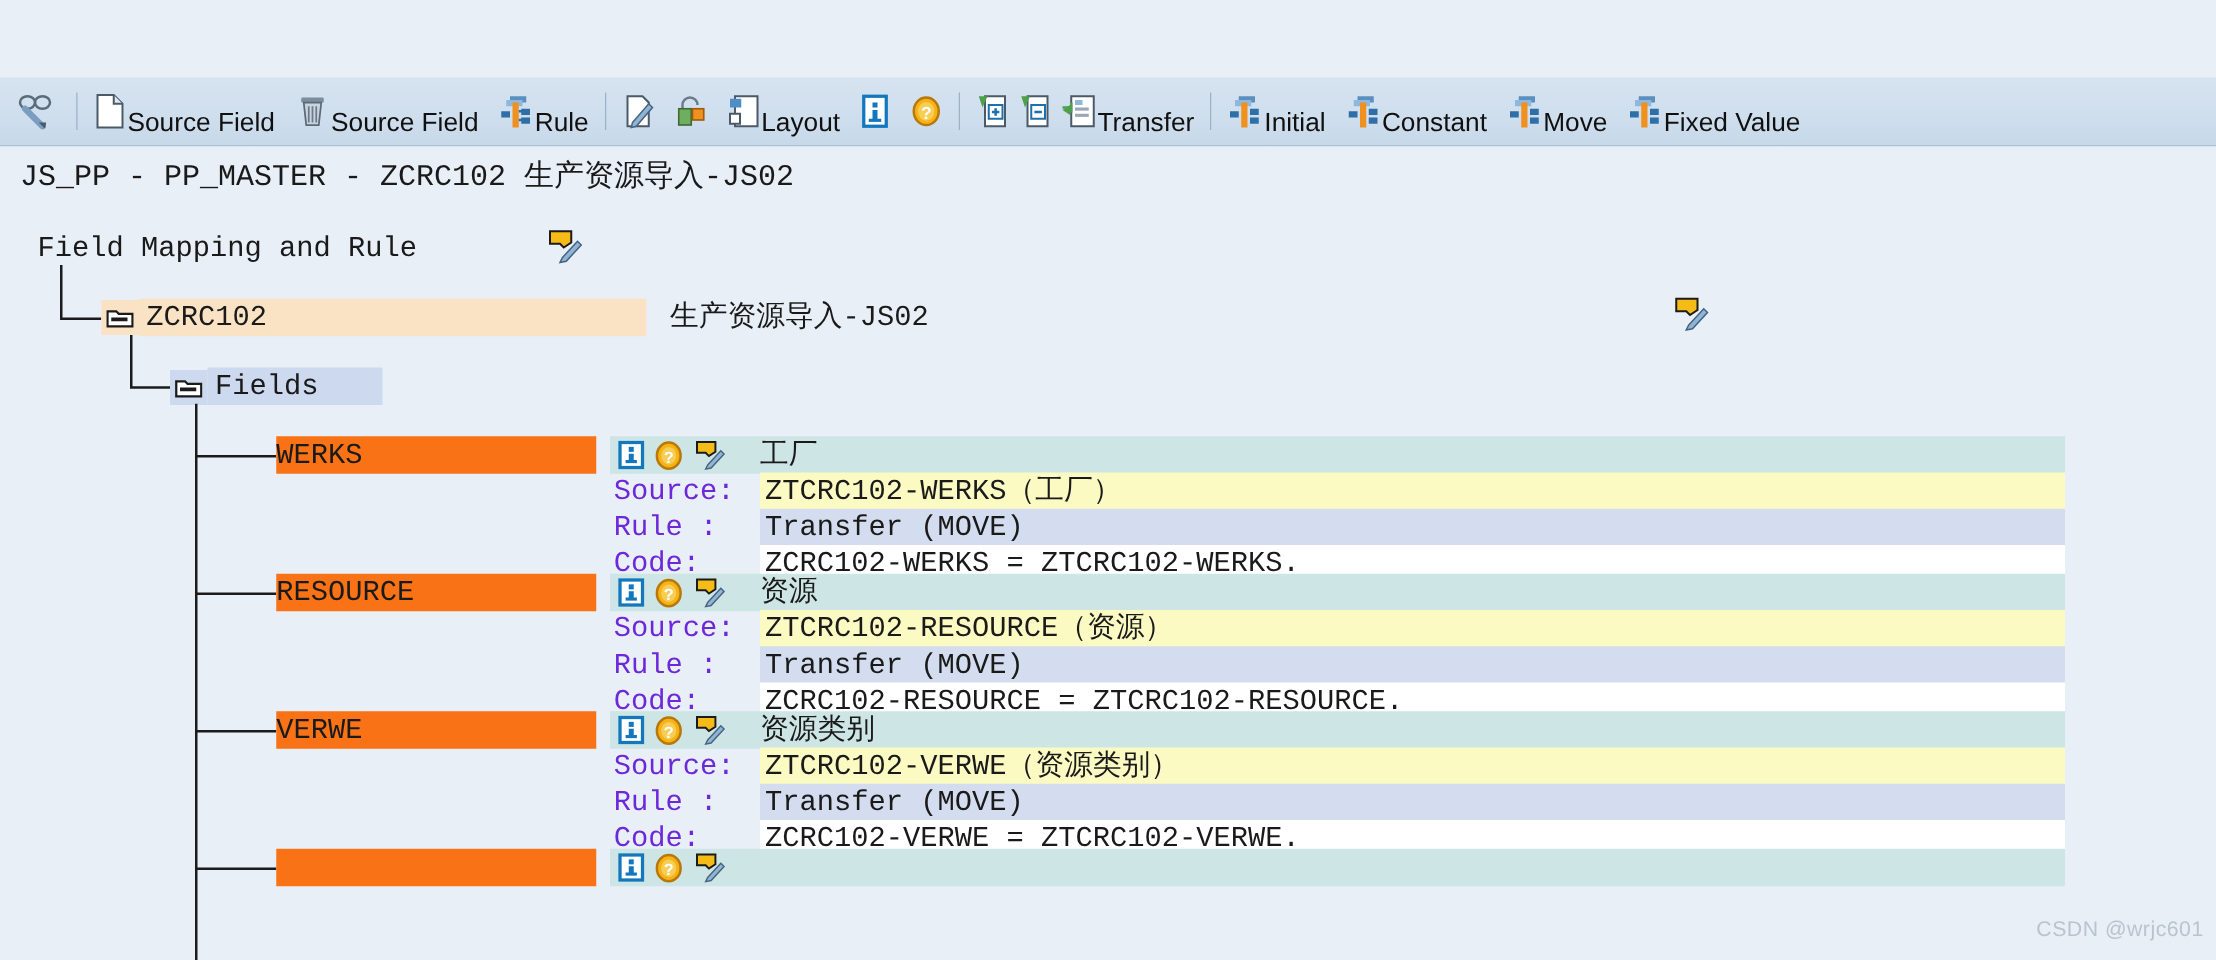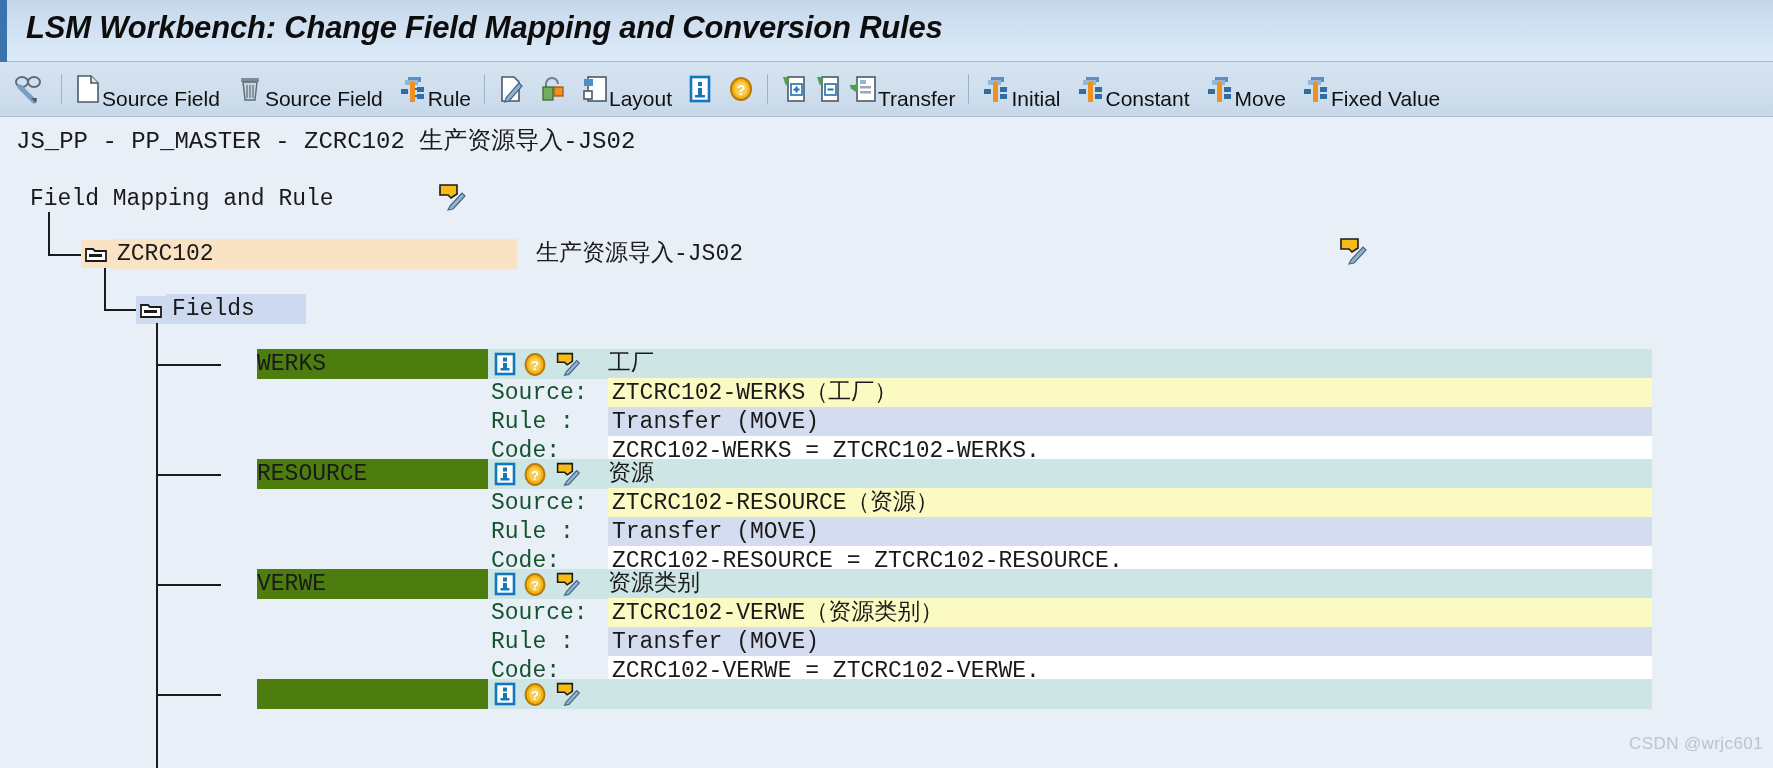--- a/index.html
+++ b/index.html
@@ -139,39 +139,38 @@
   .hl-orange { background: #fae2c4; }
   .hl-blue   { background: #ccd9ee; }
 
   
   .fieldname {
     position: absolute;
     height: 30px;
     line-height: 30px;
     font-size: 23px;
     color: #1a1a1a;
-    background: #4d7c0f;
+    background: #f97316;
     white-space: nowrap;
     box-sizing: border-box;
-    margin-left: 36px;
   }
   .rowband {
     position: absolute;
     height: 30px;
     box-sizing: border-box;
   }
   .band-desc { background: #cde5e4; }
   .band-src  { background: #fbfac3; }
   .band-rule { background: #d4ddef; }
   .band-code { background: #ffffff; }
 
   .rowlabel {
     position: absolute;
     font-size: 23px;
-    color: #14532d;
+    color: #6d28d9;
     height: 30px;
     line-height: 30px;
     white-space: nowrap;
   }
   .rowvalue {
     position: absolute;
     font-size: 23px;
     color: #1a1a1a;
     height: 30px;
     line-height: 30px;
@@ -194,24 +193,20 @@
     color: #b9c4cf;
     letter-spacing: 0.4px;
     white-space: nowrap;
   }
 </style>
 </head>
 <body>
 
 <div id="app">
 
-  <div class="titlebar">
-    <div class="accent"></div>
-    <div class="title-text">LSM Workbench: Change Field Mapping and Conversion Rules</div>
-  </div>
 
   <div class="toolbar">
 
     <div class="tb-item">
       <svg class="ico" width="34" height="30" viewBox="0 0 34 30">
         <ellipse cx="8" cy="8" rx="6" ry="5" fill="none" stroke="#5b6b7a" stroke-width="2"></ellipse>
         <ellipse cx="20" cy="8" rx="6" ry="5" fill="none" stroke="#5b6b7a" stroke-width="2"></ellipse>
         <path d="M14 8 h0" stroke="#5b6b7a" stroke-width="2"></path>
         <path d="M6 13 L20 27" stroke="#7a9ec0" stroke-width="5" stroke-linecap="round"></path>
         <path d="M17 24 L22 29 L23 24 Z" fill="#4a5a68"></path>

